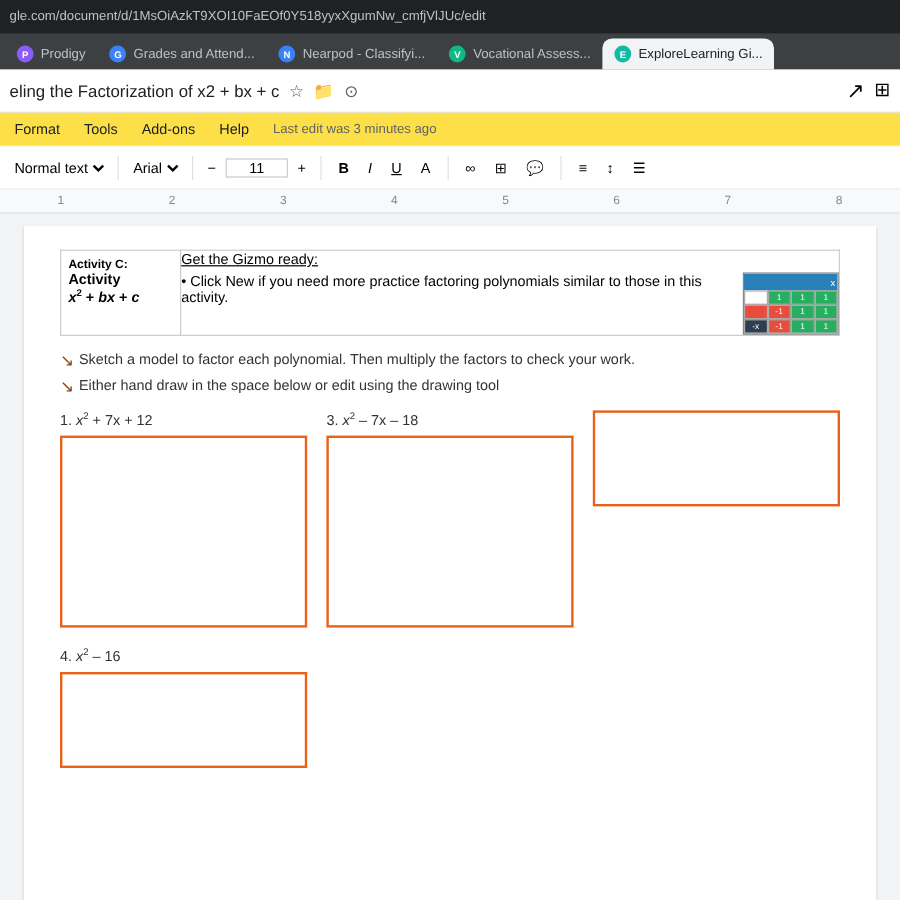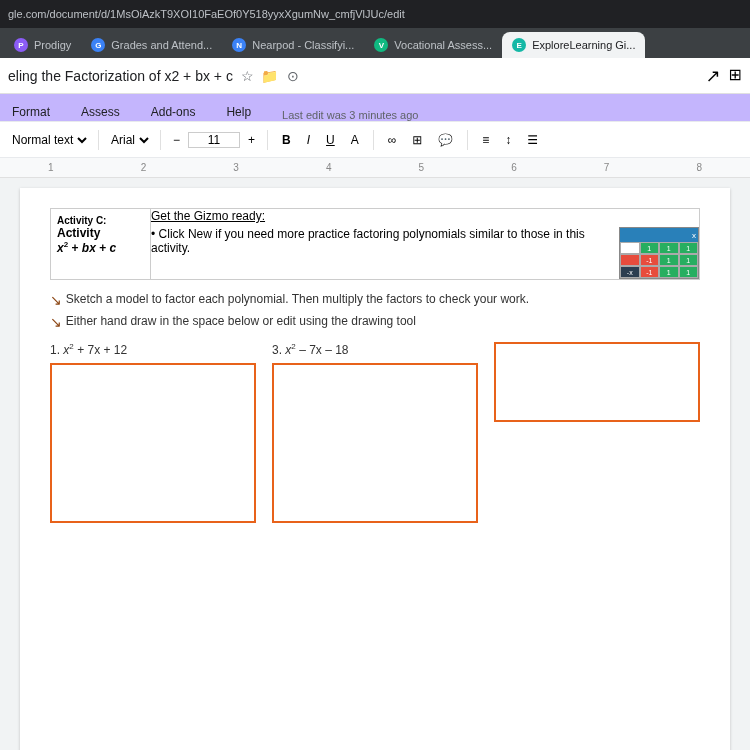--- a/index.html
+++ b/index.html
@@ -17,21 +17,21 @@
     .tab-dot.purple { background: #8b5cf6; color: white; }
     .tab-dot.blue { background: #3b82f6; color: white; }
     .tab-dot.green { background: #10b981; color: white; }
     .tab-dot.teal { background: #14b8a6; color: white; }
 
     
     .docs-container { background: #f1f3f4; width: 100%; }
     .docs-title-bar { background: white; height: 36px; display: flex; align-items: center; padding: 0 8px; border-bottom: 1px solid #e0e0e0; }
     .docs-title { font-size: 14px; color: #202124; font-weight: 400; }
     .docs-icons { display: flex; gap: 8px; margin-left: 8px; color: #5f6368; font-size: 14px; }
-    .menu-bar { background: #c4b5fd; height: 28px; display: flex; align-items: flex-end; padding: 0 8px; gap: 23px; font-size: 12px; color: #202124; border-bottom: 1px solid #e8eaed; }
+    .menu-bar { background: #fde047; height: 28px; display: flex; align-items: center; padding: 0 8px; gap: 12px; font-size: 12px; color: #202124; border-bottom: 1px solid #e8eaed; }
     .menu-item { cursor: pointer; padding: 2px 4px; }
     .last-edit { color: #5f6368; font-size: 11px; margin-left: 4px; }
 
     .toolbar { background: white; height: 36px; display: flex; align-items: center; padding: 0 8px; gap: 4px; border-bottom: 1px solid #e8eaed; font-size: 12px; }
     .toolbar-separator { width: 1px; height: 20px; background: #e0e0e0; margin: 0 4px; }
     .toolbar-select { border: none; background: transparent; font-size: 12px; cursor: pointer; }
     .toolbar-btn { padding: 2px 6px; cursor: pointer; border: none; background: transparent; font-size: 12px; border-radius: 2px; }
     .toolbar-btn.bold { font-weight: bold; }
     .toolbar-btn.italic { font-style: italic; }
     .toolbar-btn.underline { text-decoration: underline; }
@@ -103,21 +103,21 @@
       <span>⊙</span>
     </span>
     <span style="margin-left:auto; display:flex; gap:8px;">
       <span style="font-size:18px; cursor:pointer;">↗</span>
       <span style="font-size:16px; cursor:pointer;">⊞</span>
     </span>
   </div>
 
   <div class="menu-bar">
     <span class="menu-item">Format</span>
-    <span class="menu-item">Assess</span>
+    <span class="menu-item">Tools</span>
     <span class="menu-item">Add-ons</span>
     <span class="menu-item">Help</span>
     <span class="last-edit">Last edit was 3 minutes ago</span>
   </div>
 
   <div class="toolbar">
     <select class="toolbar-select">
       <option>Normal text</option>
     </select>
     <div class="toolbar-separator"></div>
@@ -226,17 +226,24 @@
             <span>3.</span>
             <em>x</em><sup>2</sup><span> – 7x – 18</span>
           </div>
           <div class="problem-box"></div>
         </div>
 
         <div class="problem">
           <div class="problem-box-small"></div>
         </div>
 
+        <div class="problem">
+          <div class="problem-label">
+            <span>4.</span>
+            <em>x</em><sup>2</sup><span> – 16</span>
+          </div>
+          <div class="problem-box-small"></div>
+        </div>
       </div>
 
     </div>
   </div>
 </div>
 
 </body></html>

